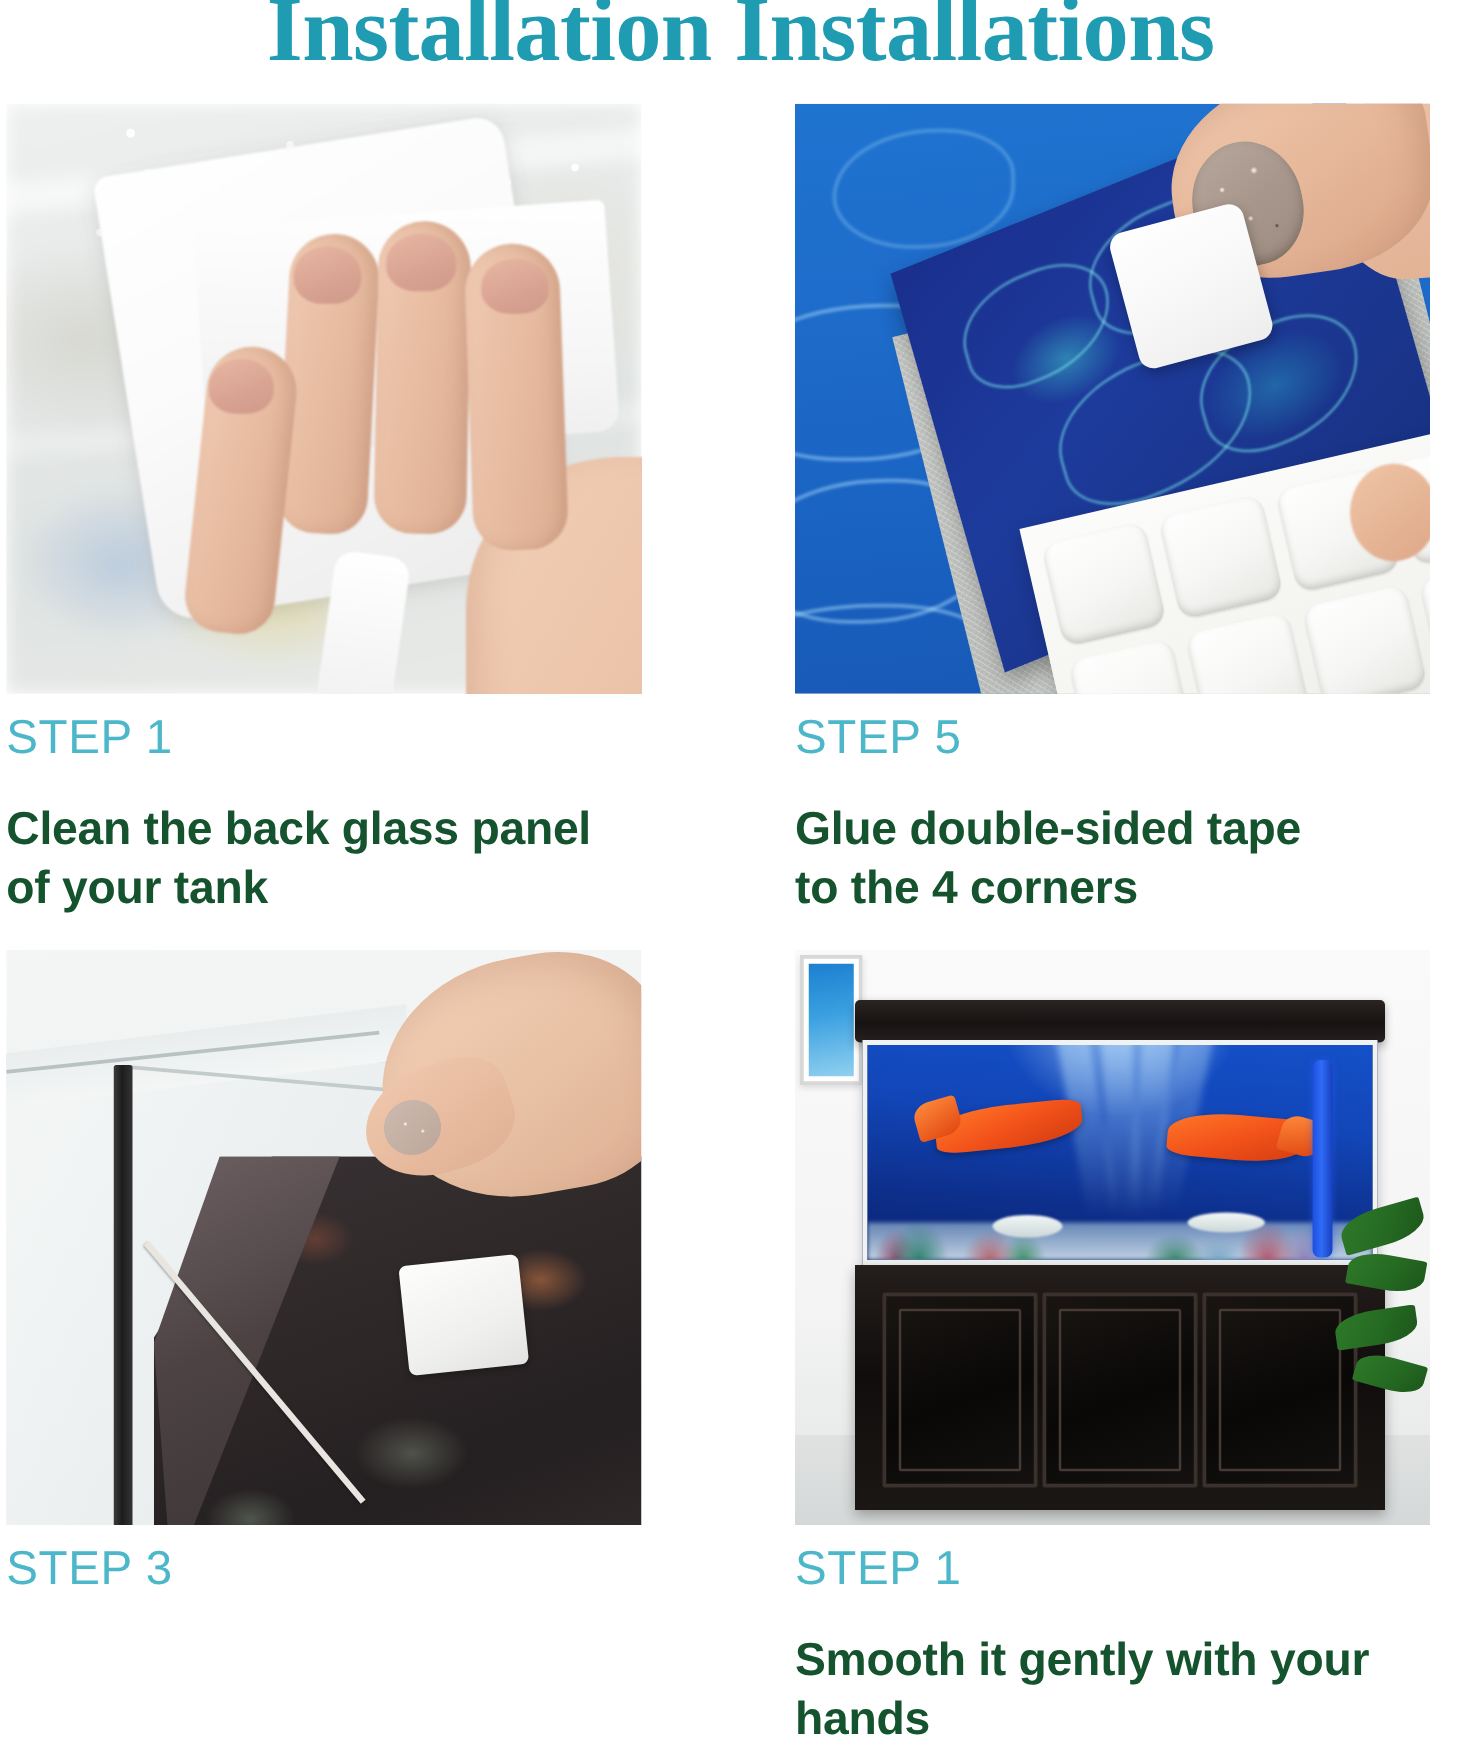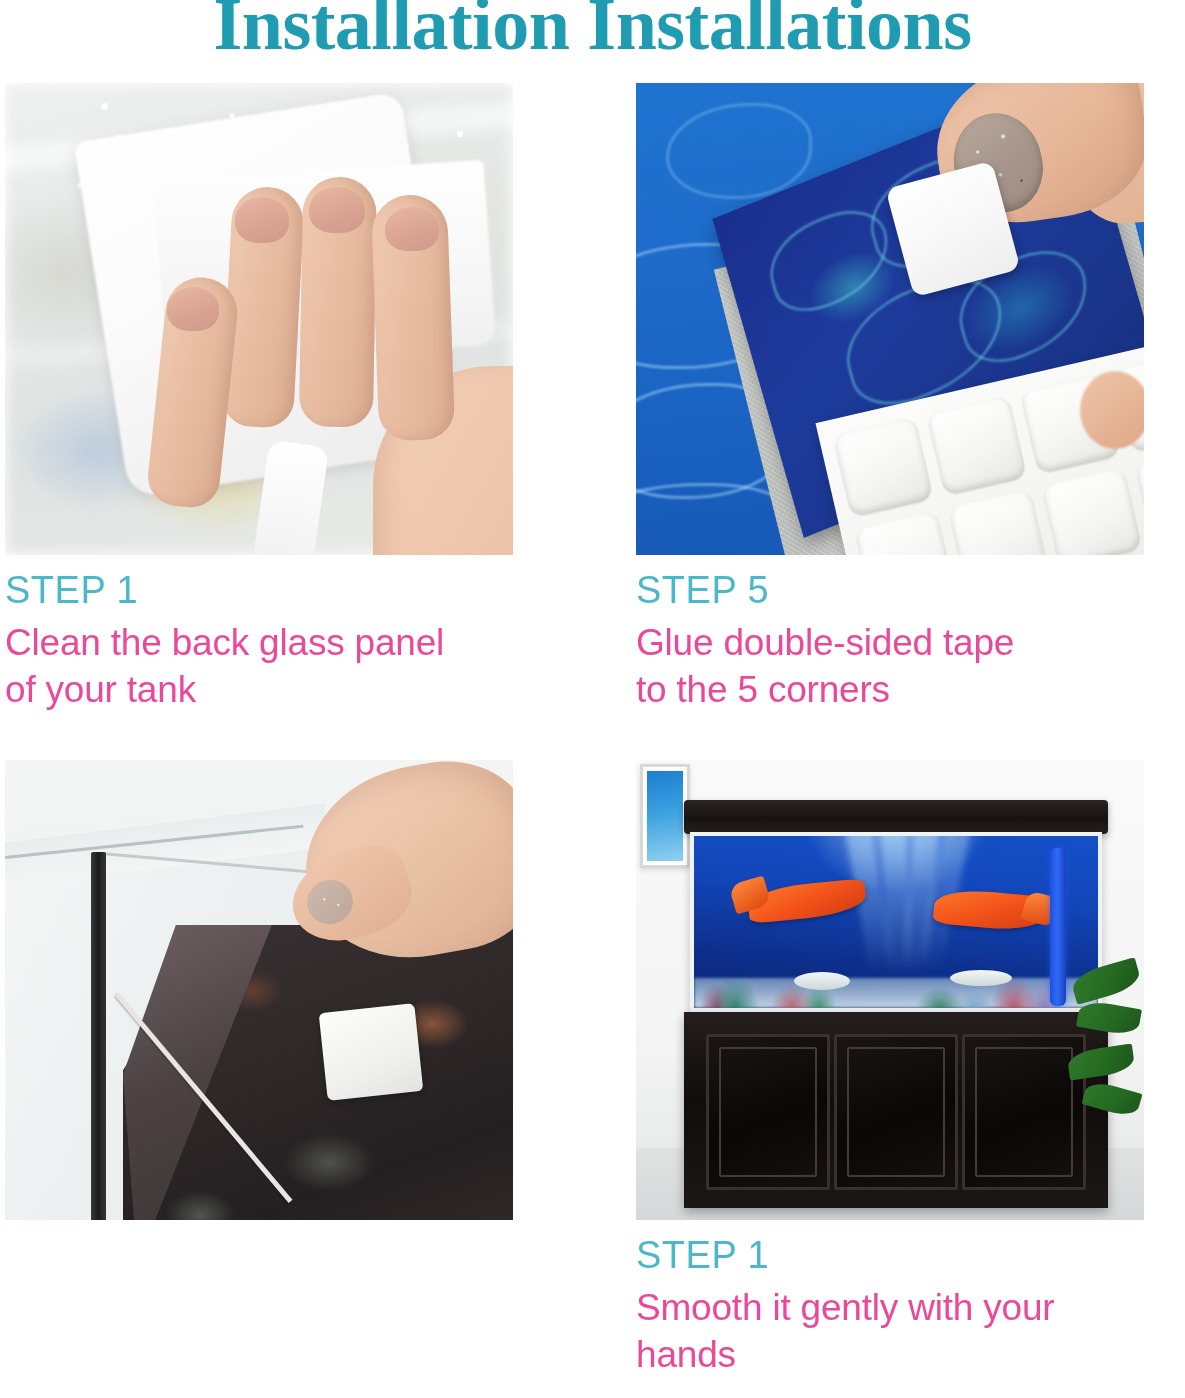--- a/index.html
+++ b/index.html
@@ -60,26 +60,27 @@
   .cell-3 .photo, .cell-4 .photo { height: 460px; }
 
   .step-label {
     margin-top: 16px;
     font-size: 38px;
     color: #4cb7c9;
     letter-spacing: 0.5px;
     line-height: 1.0;
   }
   .step-desc {
-    margin-top: 10px;
+    margin-top: 30px;
     font-size: 37px;
-    color: #ec4899;
+    color: #14532d;
     line-height: 1.28;
     letter-spacing: -0.2px;
     white-space: pre-line;
+    font-weight: bold;
   }
 
   
   .p1-bg {
     position: absolute; inset: 0;
     background:
       radial-gradient(ellipse 120px 90px at 18% 78%, rgba(120,160,210,.35), transparent 70%),
       radial-gradient(ellipse 130px 80px at 42% 84%, rgba(225,205,110,.45), transparent 70%),
       radial-gradient(ellipse 100px 70px at 60% 70%, rgba(170,205,160,.4), transparent 70%),
       radial-gradient(ellipse 150px 110px at 12% 40%, rgba(205,205,195,.6), transparent 72%),
@@ -569,41 +570,42 @@
       </div>
 
       <div class="p2-thumb2"></div>
       <div class="p2-thumb"></div>
       <div class="p2-glitternail"></div>
       <div class="p2-tape-held"></div>
       <div class="p2-fingertip"></div>
     </div>
     <div class="step-label">STEP 5</div>
     <div class="step-desc">Glue double-sided tape
-to the 5 corners</div>
+to the 4 corners</div>
   </div>
 
   <div class="step-cell cell-3">
     <div class="photo">
       <div class="p3-bg"></div>
       <div class="p3-glass"></div>
       <div class="p3-glass-top"></div>
       <div class="p3-top-edge"></div>
       <div class="p3-top-edge2"></div>
       <div class="p3-corner"></div>
 
       <div class="p3-poster"></div>
       <div class="p3-fold"></div>
       <div class="p3-whiteedge"></div>
       <div class="p3-tape"></div>
 
       <div class="p3-hand"></div>
       <div class="p3-finger2"></div>
       <div class="p3-nail3"></div>
     </div>
+    <div class="step-label">STEP 3</div>
   </div>
 
   <div class="step-cell cell-4">
     <div class="photo">
       <div class="p4-room"></div>
       <div class="p4-floor"></div>
 
       <div class="p4-frame">
         <div class="p4-frame-art"></div>
       </div>

